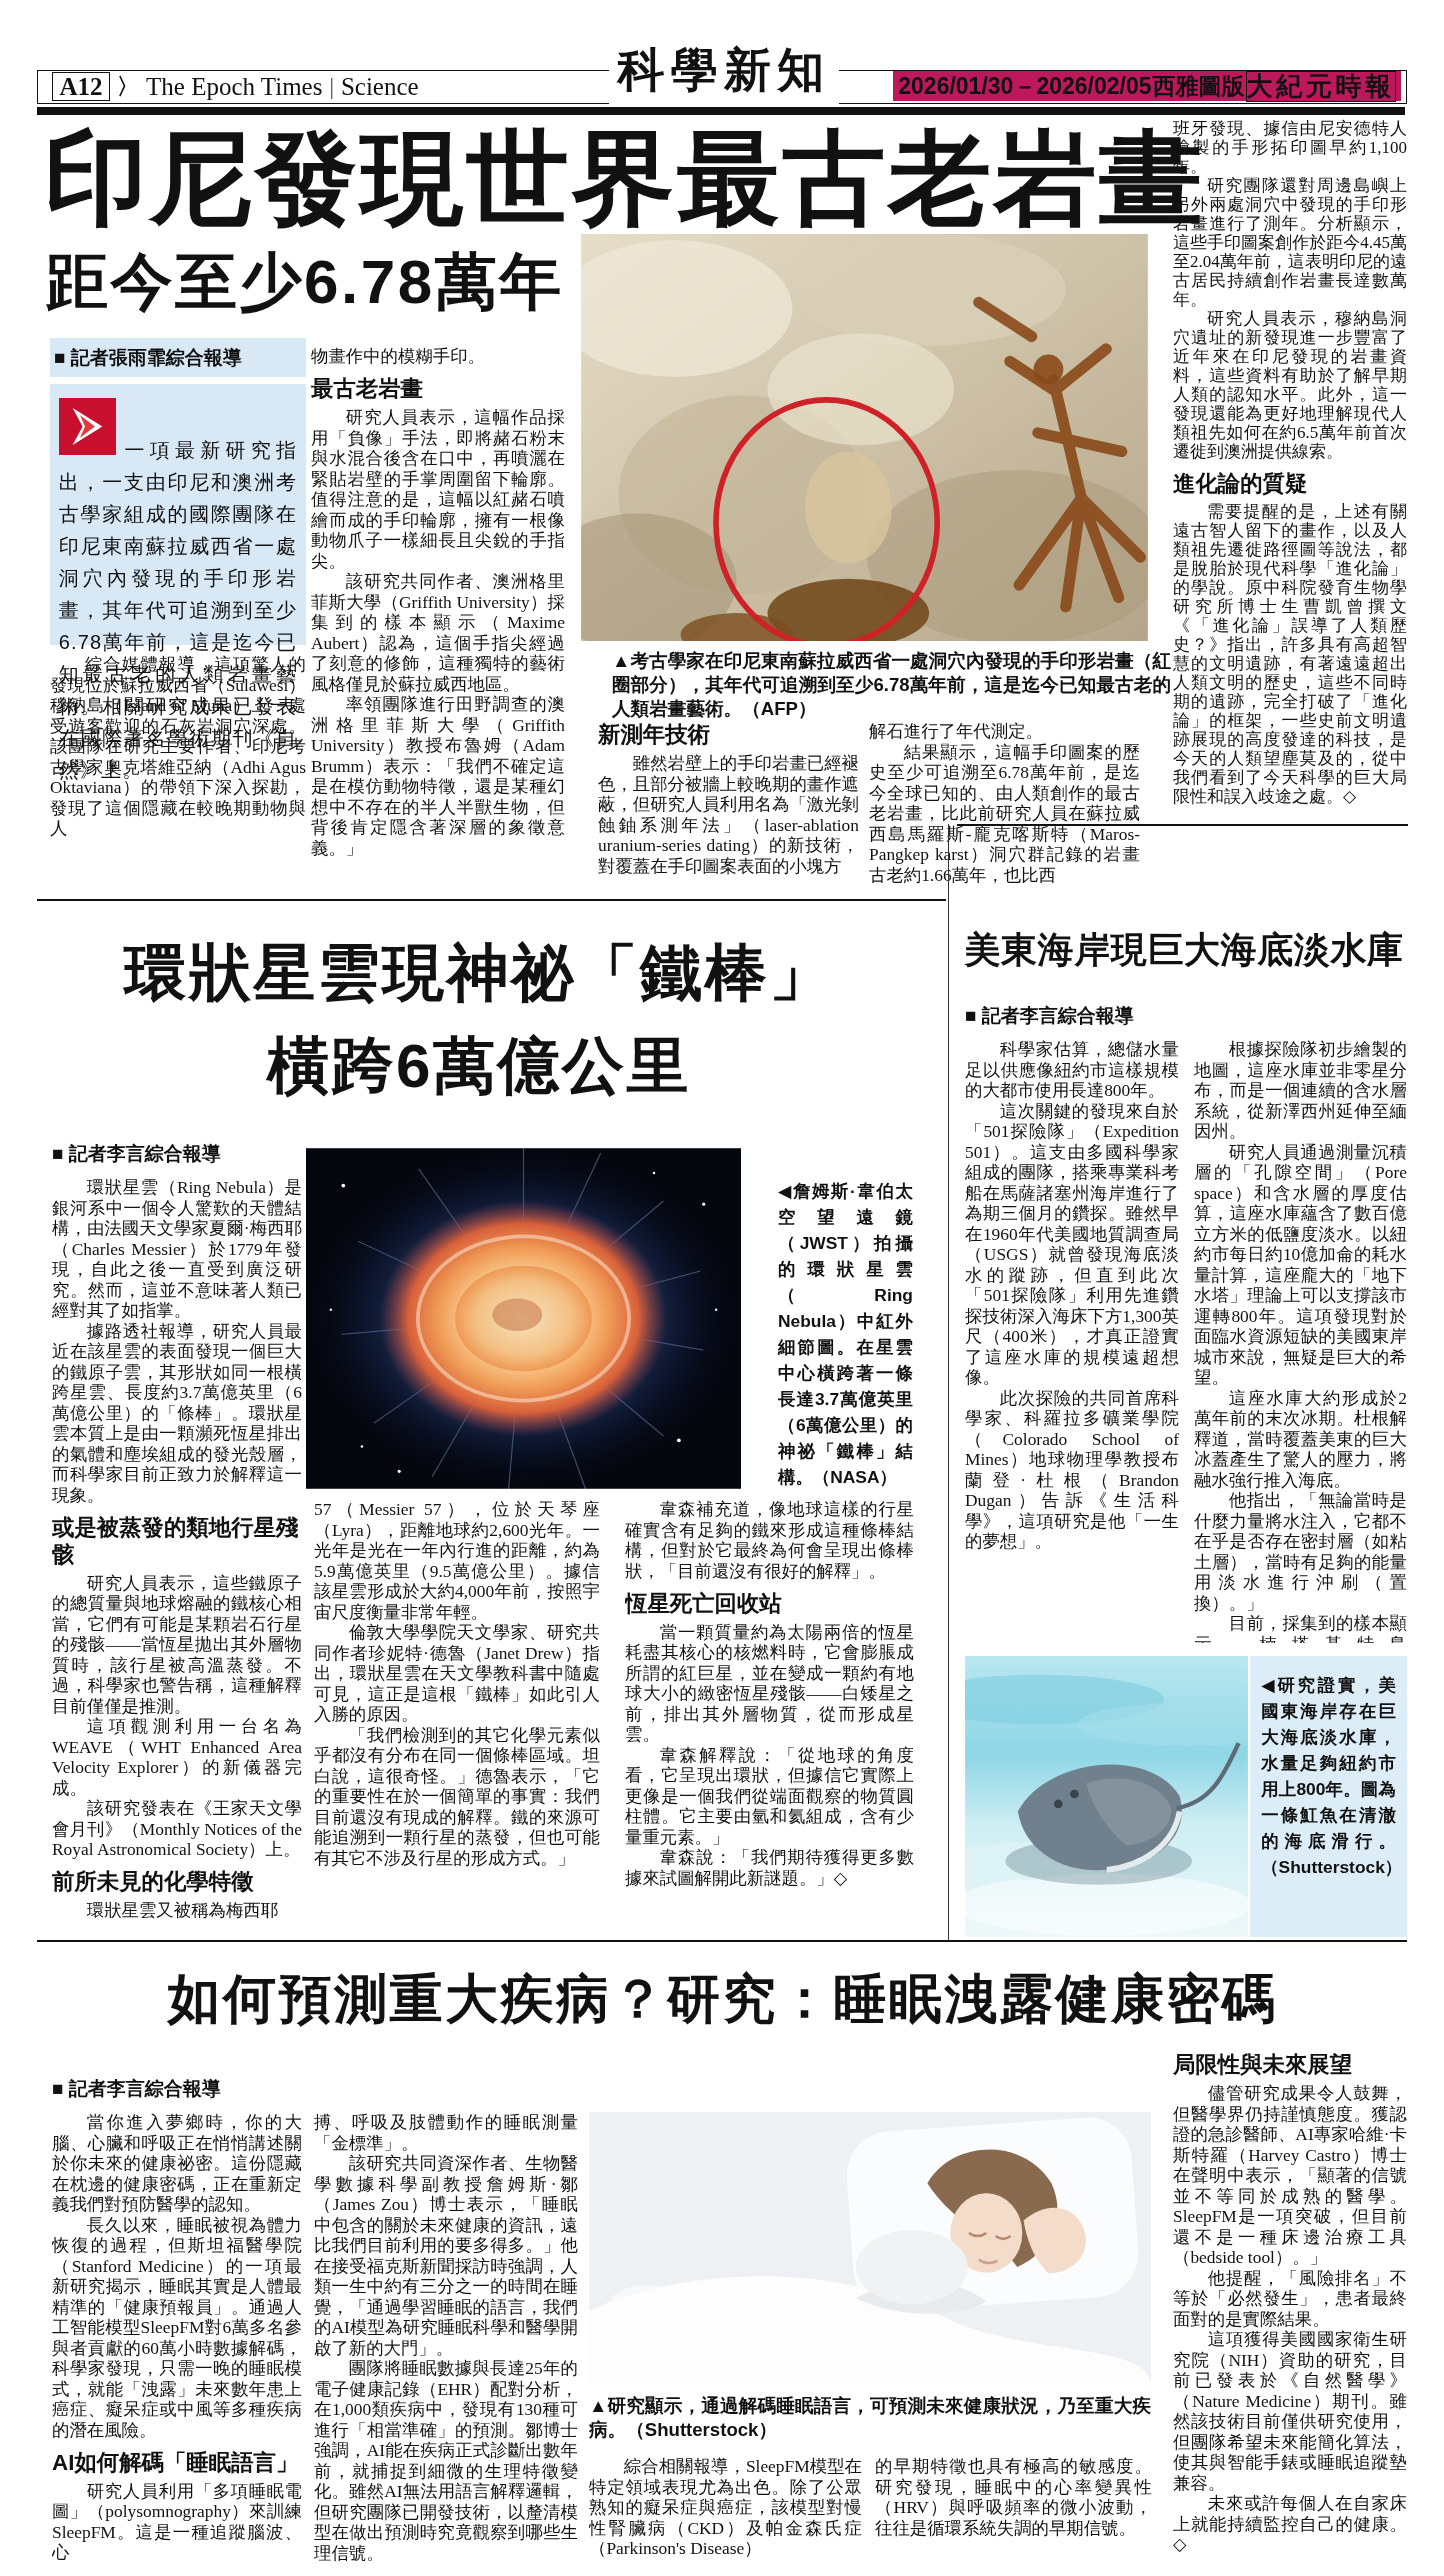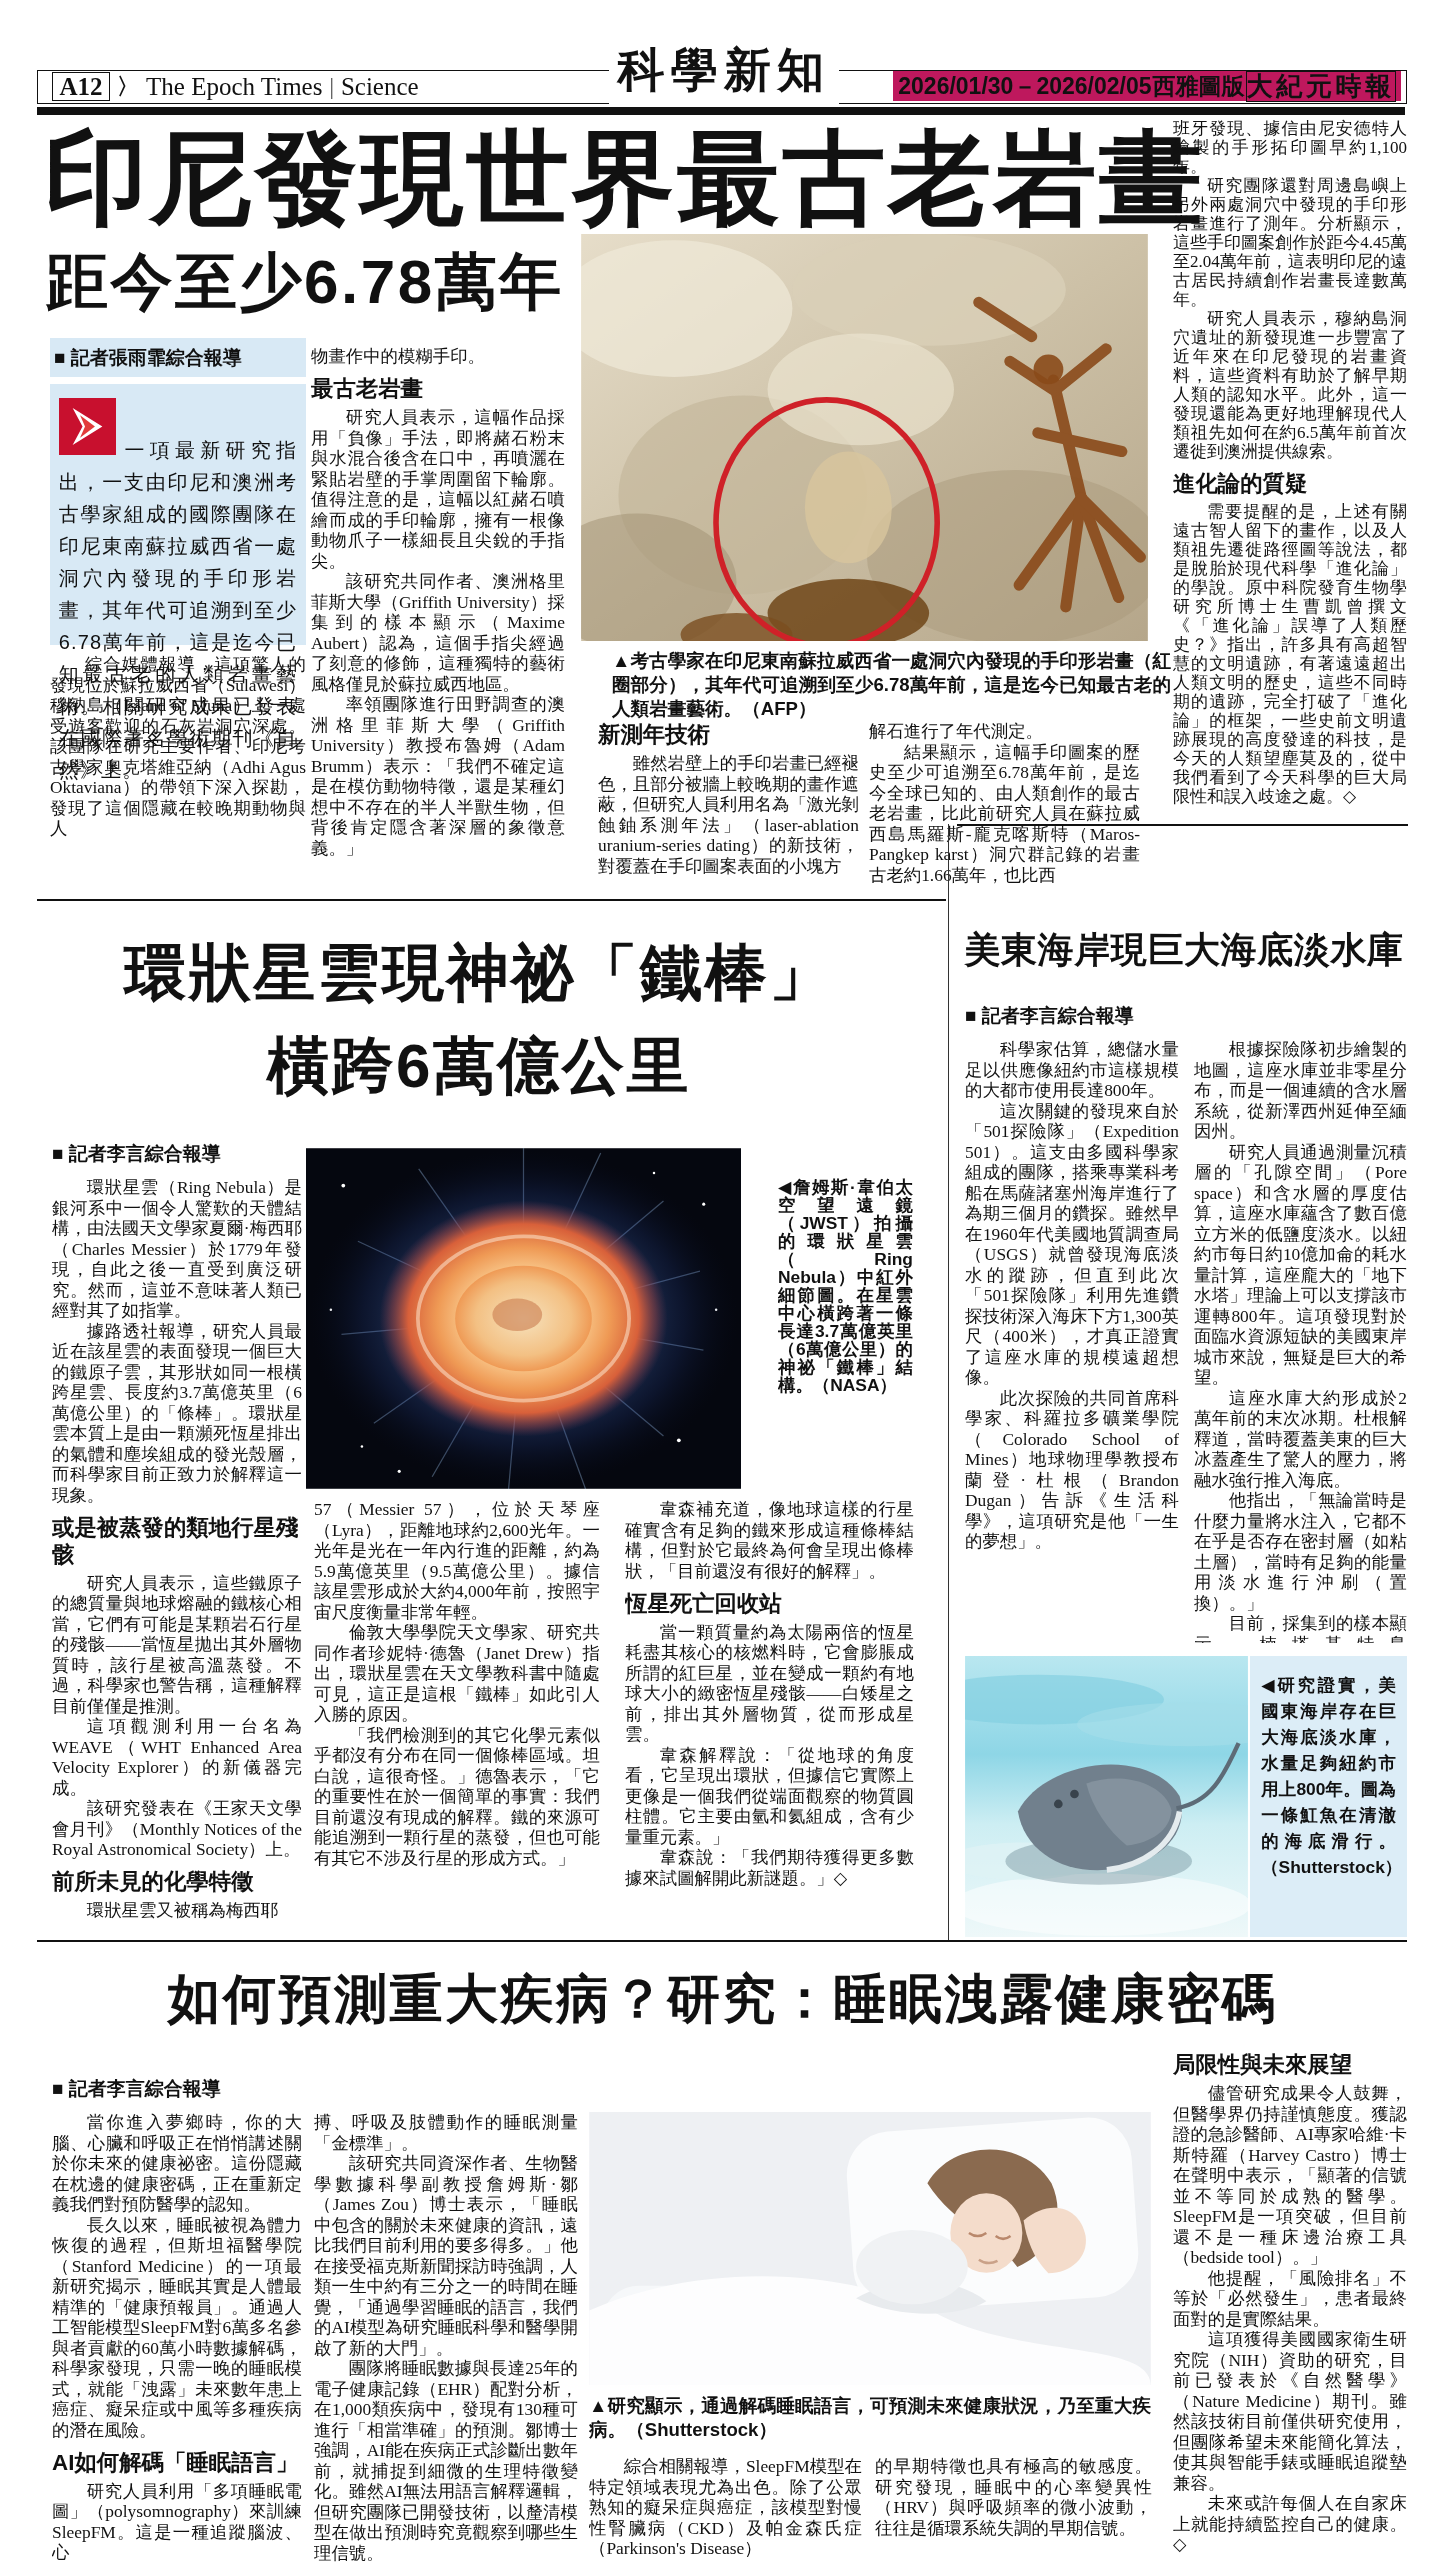--- a/index.html
+++ b/index.html
@@ -198,21 +198,21 @@
         <line x1="350" y1="274" x2="350" y2="-20" transform="rotate(325 350 274)"></line>
       </g>
       <ellipse cx="350" cy="274" rx="345" ry="272" fill="url(#nebblue)"></ellipse>
       <ellipse cx="350" cy="274" rx="232" ry="190" fill="url(#neborange)"></ellipse>
       <ellipse cx="350" cy="274" rx="110" ry="85" fill="url(#nebin)"></ellipse>
       <ellipse cx="340" cy="268" rx="40" ry="26" fill="#c97b4e" opacity="0.6"></ellipse>
       <ellipse cx="350" cy="274" rx="170" ry="132" fill="none" stroke="rgba(255,240,220,0.5)" stroke-width="6"></ellipse>
     </svg>
   </div>
 
-  <div class="abs caption" style="left:778px;top:1178px;width:135px;height:314px;font-size:17.4px;line-height:18px;">◀詹姆斯·韋伯太空望遠鏡（JWST）拍攝的環狀星雲（Ring Nebula）中紅外細節圖。在星雲中心橫跨著一條長達3.7萬億英里（6萬億公里）的神祕「鐵棒」結構。（NASA）</div>
+  <div class="abs caption" style="left:778px;top:1178px;width:135px;height:314px;font-size:17.4px;line-height:26px;">◀詹姆斯·韋伯太空望遠鏡（JWST）拍攝的環狀星雲（Ring Nebula）中紅外細節圖。在星雲中心橫跨著一條長達3.7萬億英里（6萬億公里）的神祕「鐵棒」結構。（NASA）</div>
 
   <div class="abs body-col" style="left:314px;top:1499px;width:286px;height:435px;">
     <p class="cont">57（Messier 57），位於天琴座（Lyra），距離地球約2,600光年。一光年是光在一年內行進的距離，約為5.9萬億英里（9.5萬億公里）。據信該星雲形成於大約4,000年前，按照宇宙尺度衡量非常年輕。</p>
     <p>倫敦大學學院天文學家、研究共同作者珍妮特·德魯（Janet Drew）指出，環狀星雲在天文學教科書中隨處可見，這正是這根「鐵棒」如此引人入勝的原因。</p>
     <p>「我們檢測到的其它化學元素似乎都沒有分布在同一個條棒區域。坦白說，這很奇怪。」德魯表示，「它的重要性在於一個簡單的事實：我們目前還沒有現成的解釋。鐵的來源可能追溯到一顆行星的蒸發，但也可能有其它不涉及行星的形成方式。」</p>
   </div>
 
   <div class="abs body-col" style="left:625px;top:1499px;width:289px;height:435px;">
     <p>韋森補充道，像地球這樣的行星確實含有足夠的鐵來形成這種條棒結構，但對於它最終為何會呈現出條棒狀，「目前還沒有很好的解釋」。</p>
     <div class="subhead">恆星死亡回收站</div>

